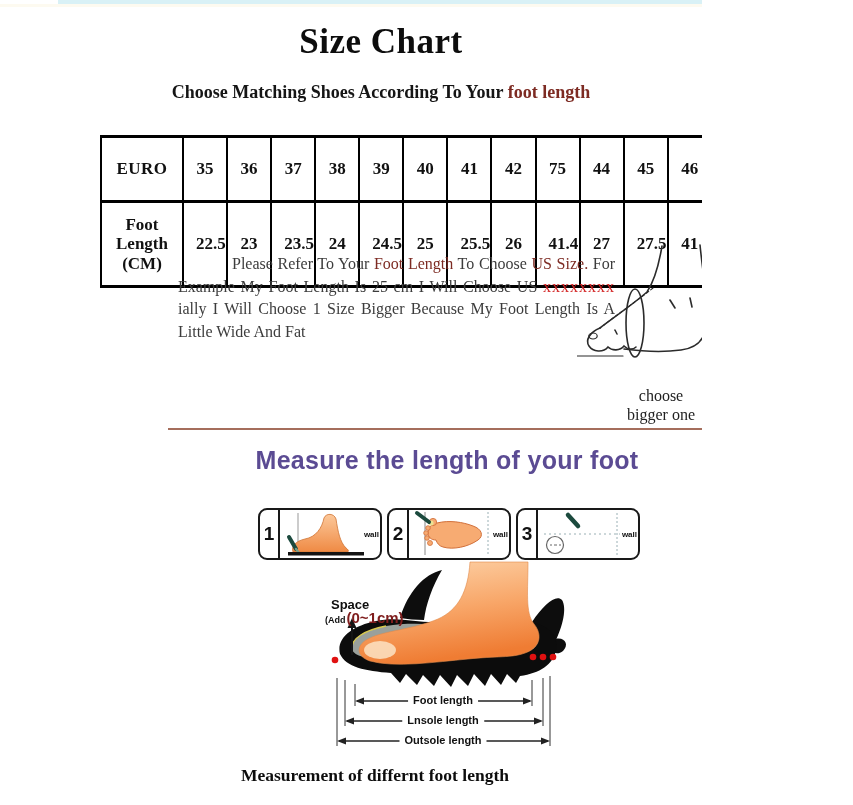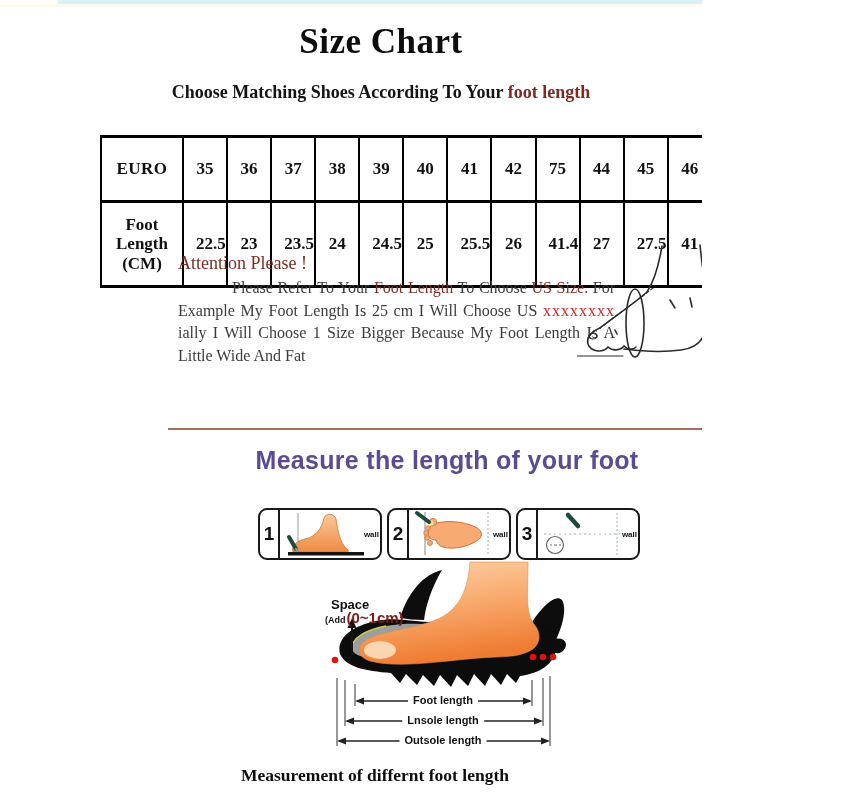--- a/index.html
+++ b/index.html
@@ -131,21 +131,20 @@
       <td>27</td>
       <td>27.5</td>
       <td>41</td>
       <td>28.5</td>
       <td>29</td>
     </tr>
     </tbody>
   </table>
 
   <div class="attention">
-    <div class="attn-head maroon">Attention Please !</div>
     <p class="attn-para">
       <span>Please Refer To Your</span>
       <span class="maroon">Foot Length</span>
       <span>To Choose</span>
       <span class="maroon">US Size.</span>
       <span>For Example My Foot Length Is 25 cm I Will Choose US</span>
       <span class="red xword">xxxxxxxx</span>
       <span>ially I Will Choose 1 Size Bigger Because My Foot Length Is A Little Wide And Fat</span>
     </p>
   </div>
@@ -156,20 +155,24 @@
     <path d="M 123,5 C 126,35 131,60 129,85 C 128,101 119,108 104,110 C 83,113 62,111 47,109"></path>
     <path d="M 23,88 C 13,92 8,100 12,106 C 16,112 26,113 31,107 C 35,111 43,111 47,106 C 51,110 56,110 59,107"></path>
     <ellipse cx="16" cy="96" rx="4.2" ry="3" stroke-width="1.2"></ellipse>
     <path d="M 38,90 l 2,4"></path>
     <ellipse cx="58" cy="83" rx="9" ry="34"></ellipse>
     <path d="M 93,60 l 5,8"></path>
     <path d="M 113,58 l 2,9"></path>
     <path stroke-width="1.1" d="M 0,116 L 46,116"></path>
   </svg>
 
+  <div class="choose-note">
+    <div>choose</div>
+    <div>bigger one</div>
+  </div>
 
   <div class="divider"></div>
 
   <div class="measure-heading">Measure the length of your foot</div>
 
   <div class="steps">
 
     <div class="step-panel">
       <div class="step-number">1</div>
       <div class="step-canvas">

